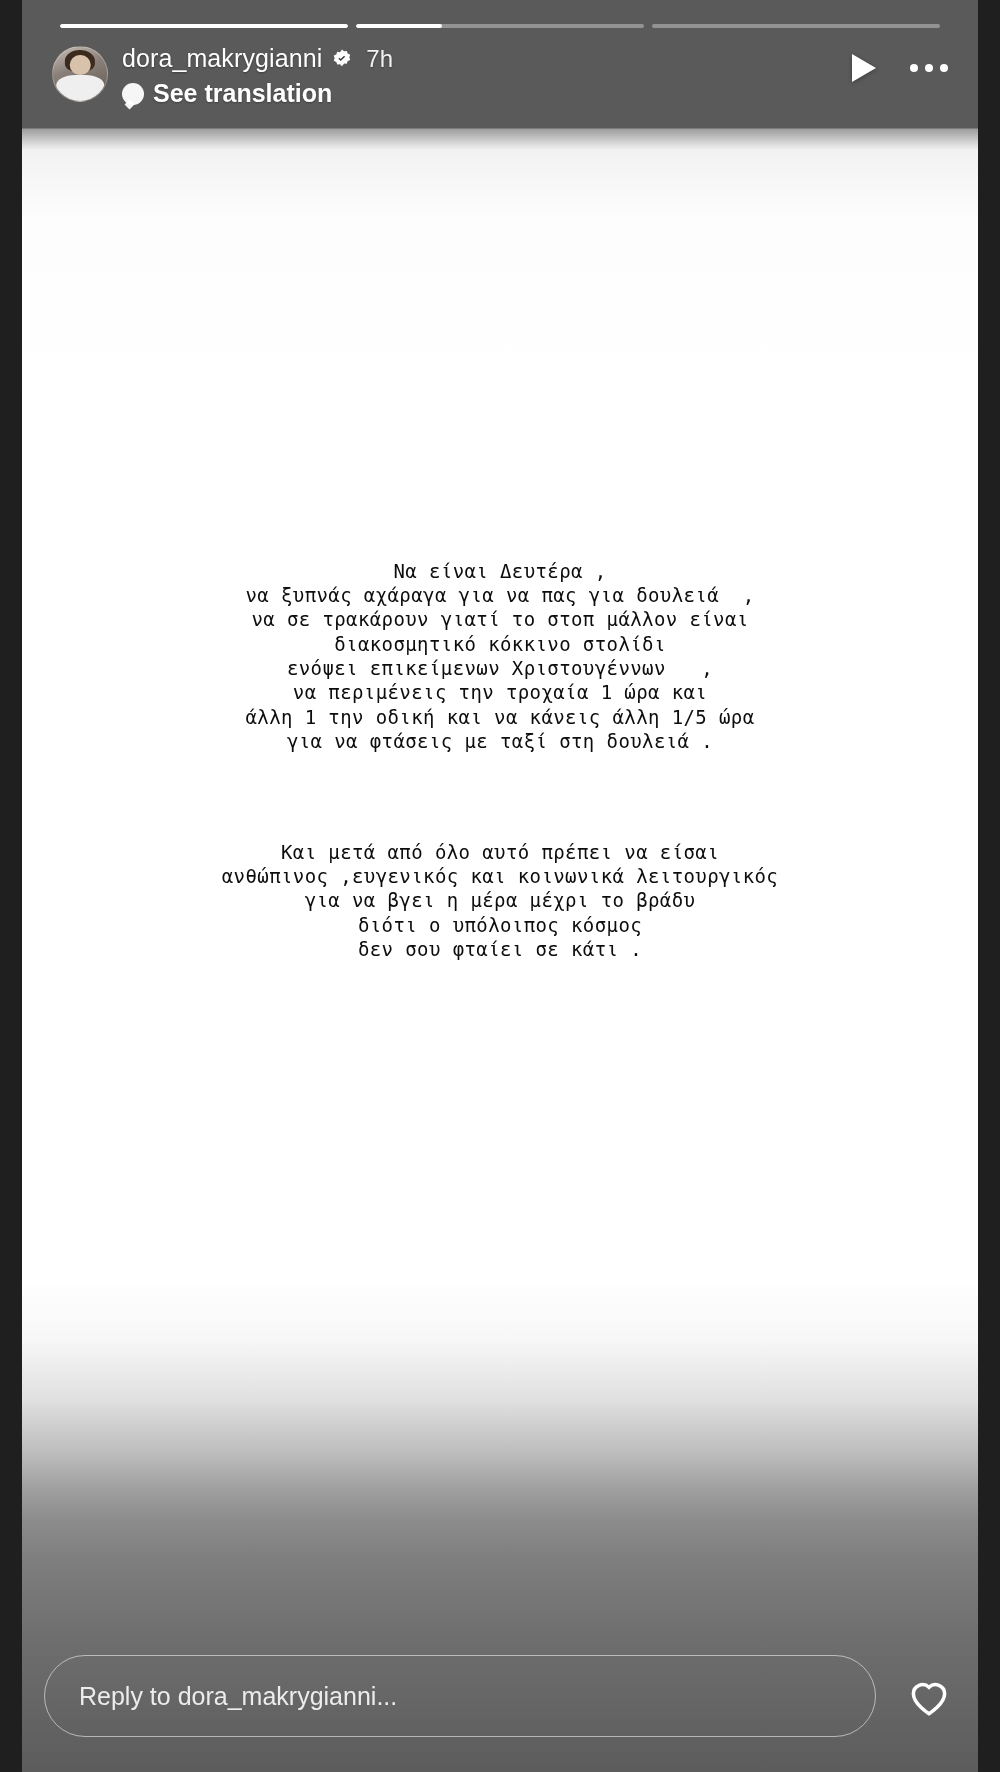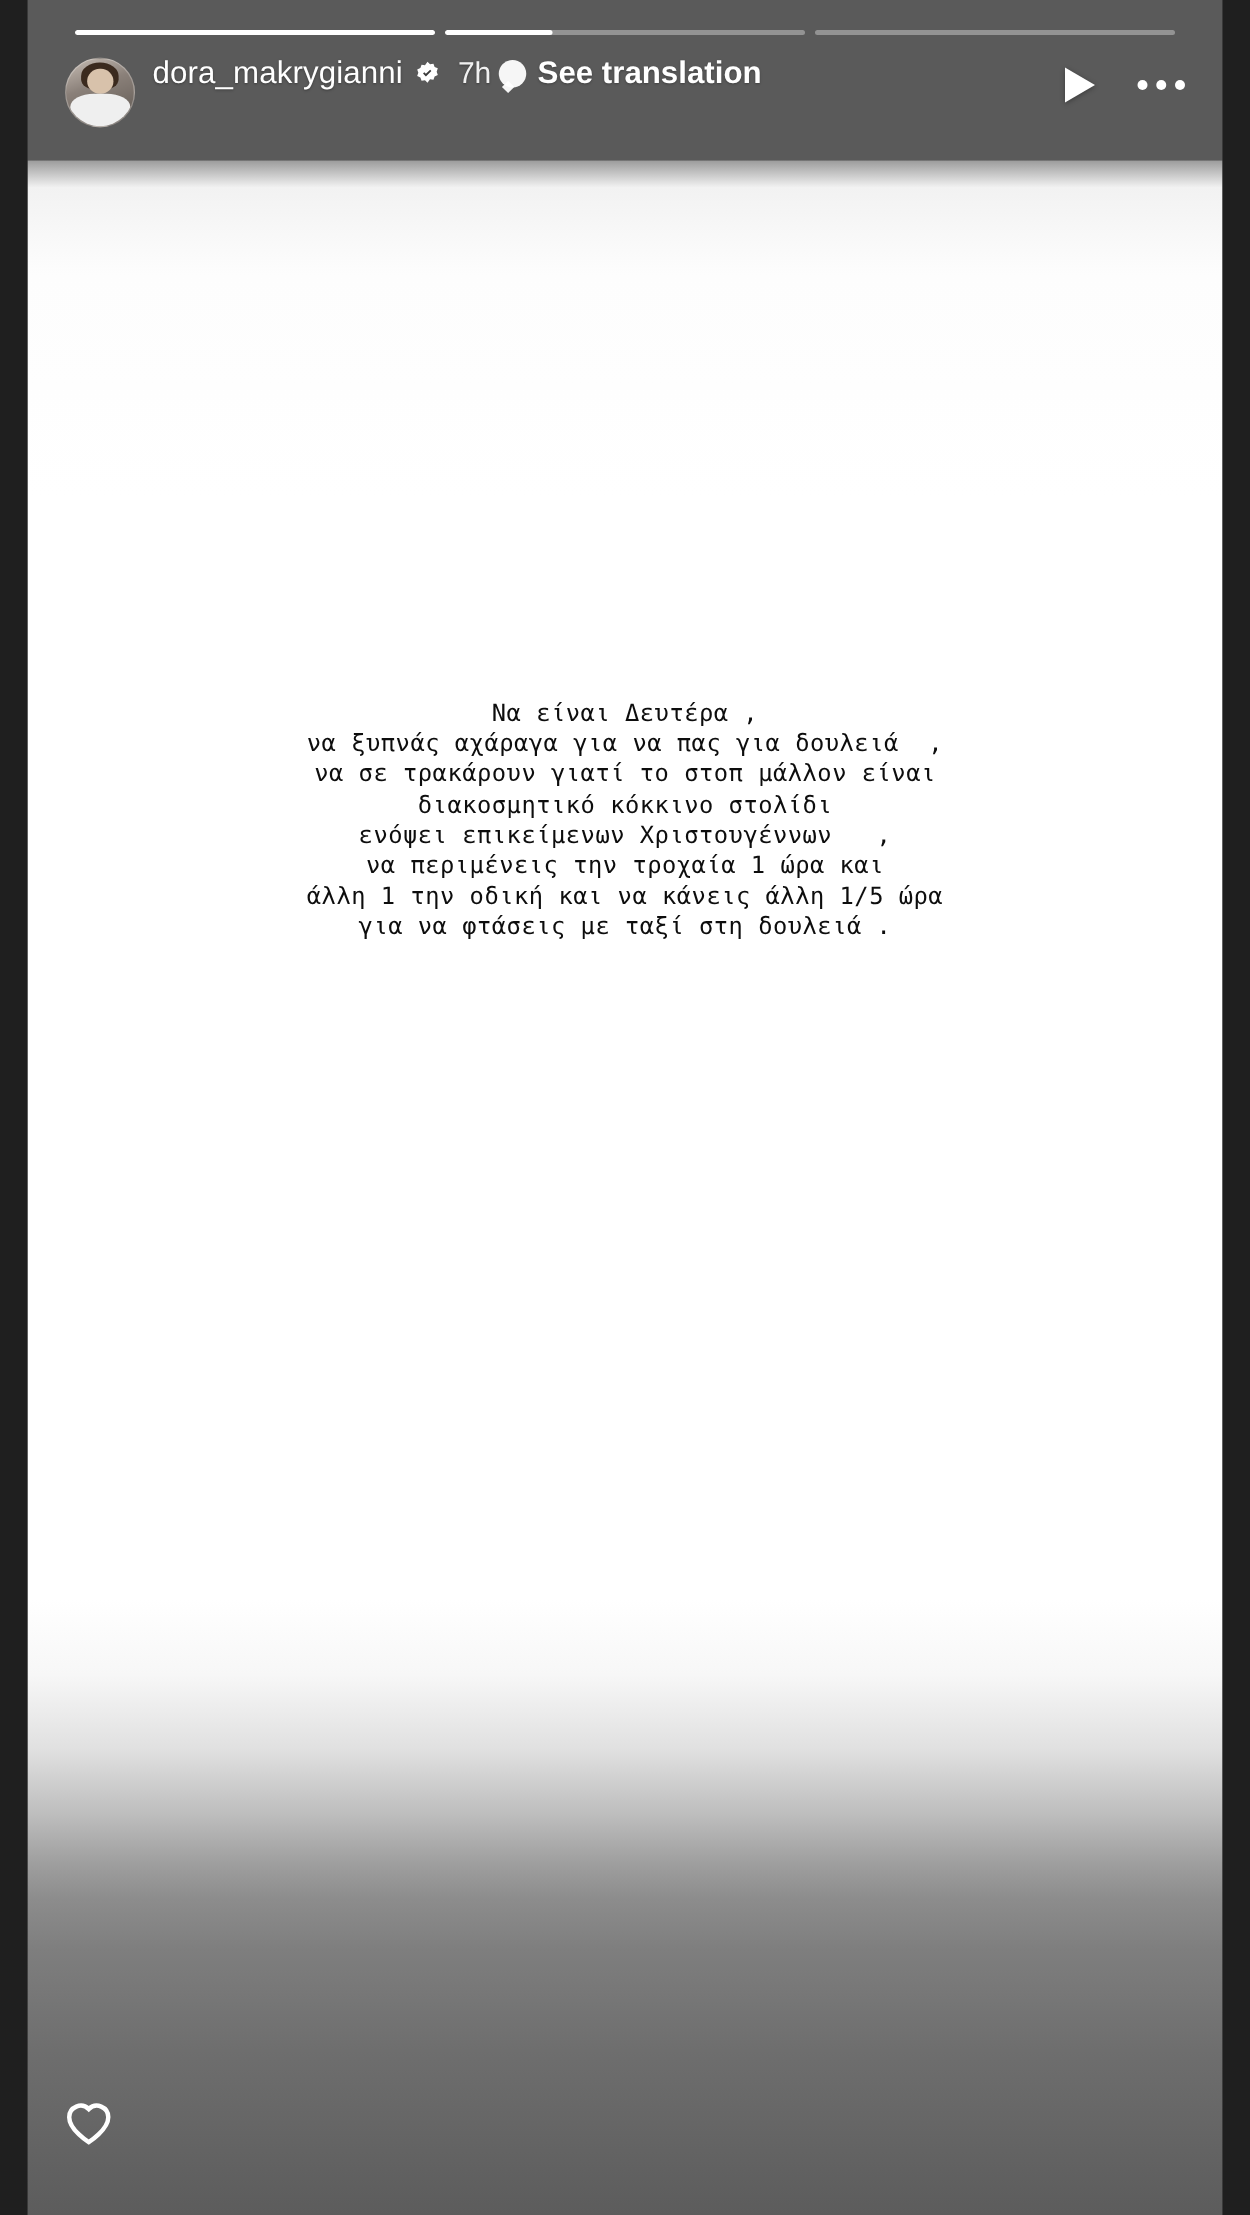--- a/index.html
+++ b/index.html
@@ -117,20 +117,21 @@
     bottom: 0;
     transform: translateX(-50%);
     width: 88%;
     height: 48%;
     border-radius: 40% 40% 0 0;
     background: #efefef;
   }
   .header-text {
     margin-left: 14px;
     display: flex;
+    flex-direction: column;
     gap: 6px;
   }
   .header-line1 {
     display: flex;
     align-items: center;
     gap: 9px;
   }
   .username {
     color: #ffffff;
     font-size: 25px;
@@ -349,25 +350,31 @@
 
     <div class="story-text">
       <p class="para">Να είναι Δευτέρα ,
 να ξυπνάς αχάραγα για να πας για δουλειά  ,
 να σε τρακάρουν γιατί το στοπ μάλλον είναι
 διακοσμητικό κόκκινο στολίδι
 ενόψει επικείμενων Χριστουγέννων   ,
 να περιμένεις την τροχαία 1 ώρα και
 άλλη 1 την οδική και να κάνεις άλλη 1/5 ώρα
 για να φτάσεις με ταξί στη δουλειά .</p>
+      <p class="para">Και μετά από όλο αυτό πρέπει να είσαι
+ανθώπινος ,ευγενικός και κοινωνικά λειτουργικός
+για να βγει η μέρα μέχρι το βράδυ
+διότι ο υπόλοιπος κόσμος
+δεν σου φταίει σε κάτι .</p>
     </div>
 
   </div>
 
   <div class="reply-bar">
+    <input class="reply-input" type="text" placeholder="Reply to dora_makrygianni..." style="">
     <div class="heart-btn">
       <svg viewBox="0 0 24 24" width="50" height="50" aria-hidden="true">
         <path fill="none" stroke="#ffffff" stroke-width="1.7" d="M12 20.5s-7.5-4.7-7.5-9.6A4.4 4.4 0 0 1 12 7.8a4.4 4.4 0 0 1 7.5 3.1c0 4.9-7.5 9.6-7.5 9.6z"></path>
       </svg>
     </div>
   </div>
 
 </div>
 
 </body></html>

